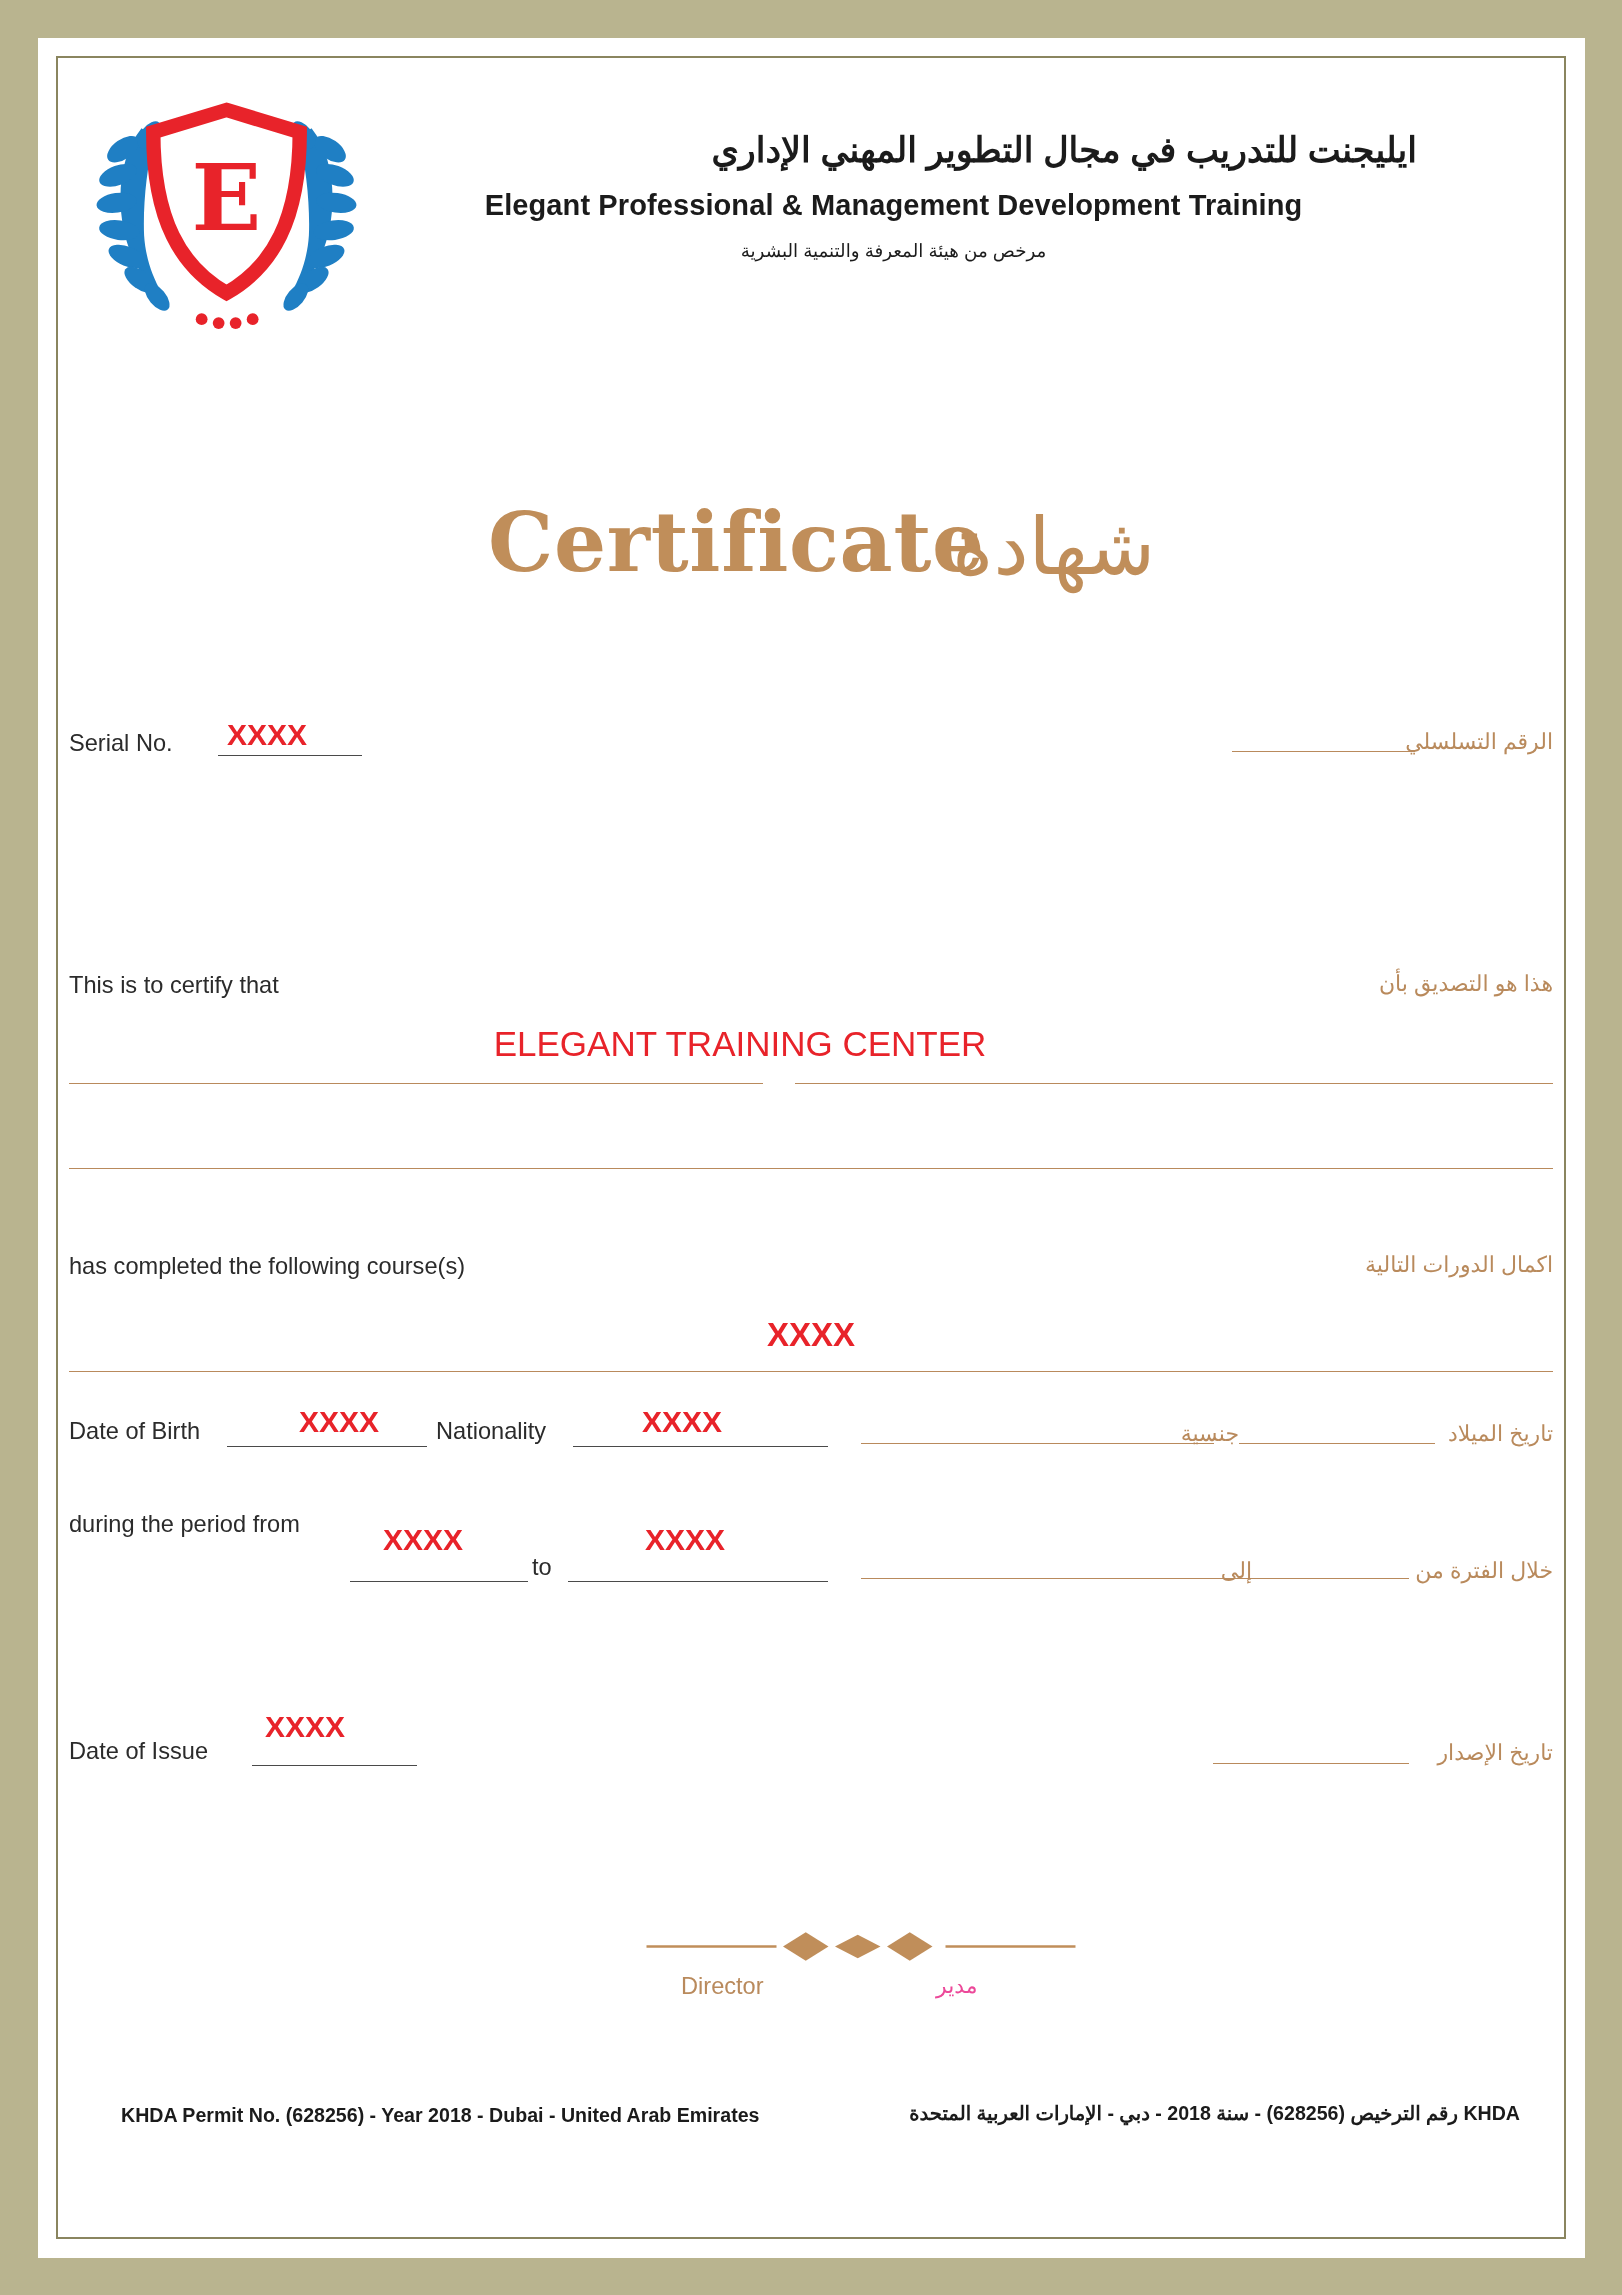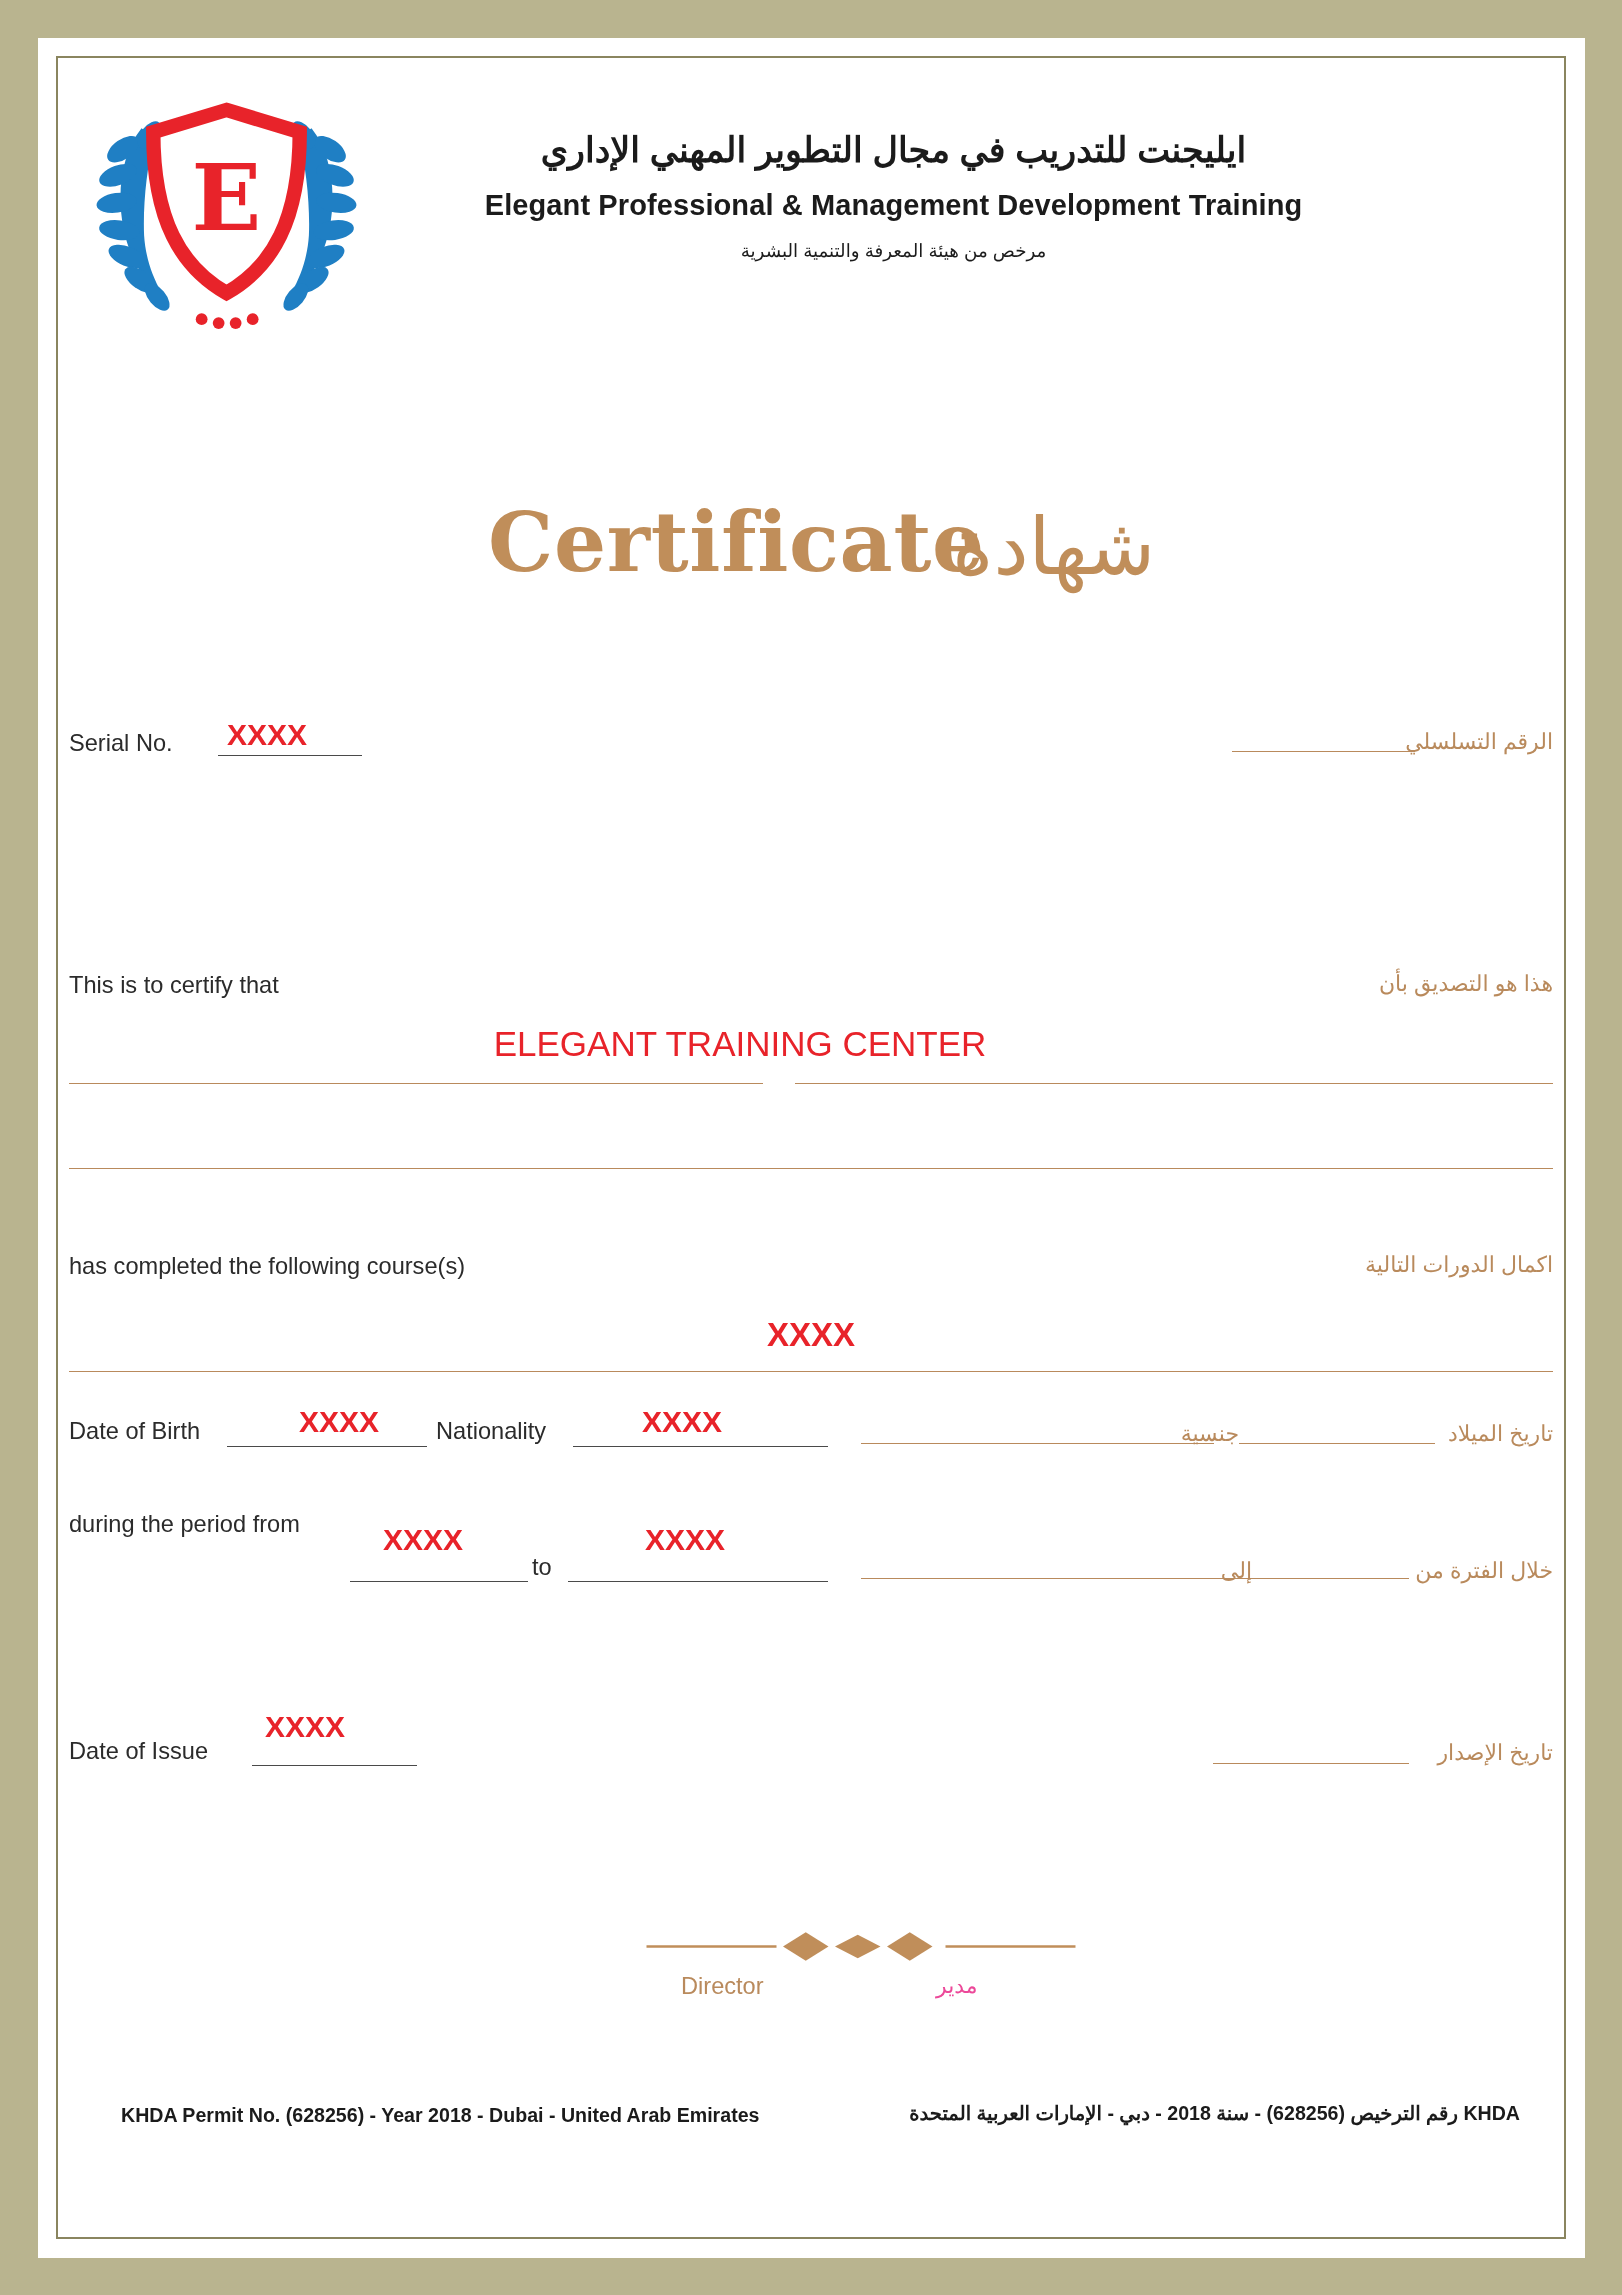--- a/index.html
+++ b/index.html
@@ -67,20 +67,21 @@
     width: 1047px;
     text-align: center;
   }
   .h-ar-1 {
     font-size: 35px;
     font-weight: bold;
     color: #1b1b1b;
     direction: rtl;
     letter-spacing: 0px;
     line-height: 1.25;
+    text-align: right;
   }
   .h-en-1 {
     font-size: 29px;
     font-weight: bold;
     color: #1b1b1b;
     margin-top: 17px;
     letter-spacing: 0.1px;
   }
   .h-en-2 {
     font-size: 16.4px;

